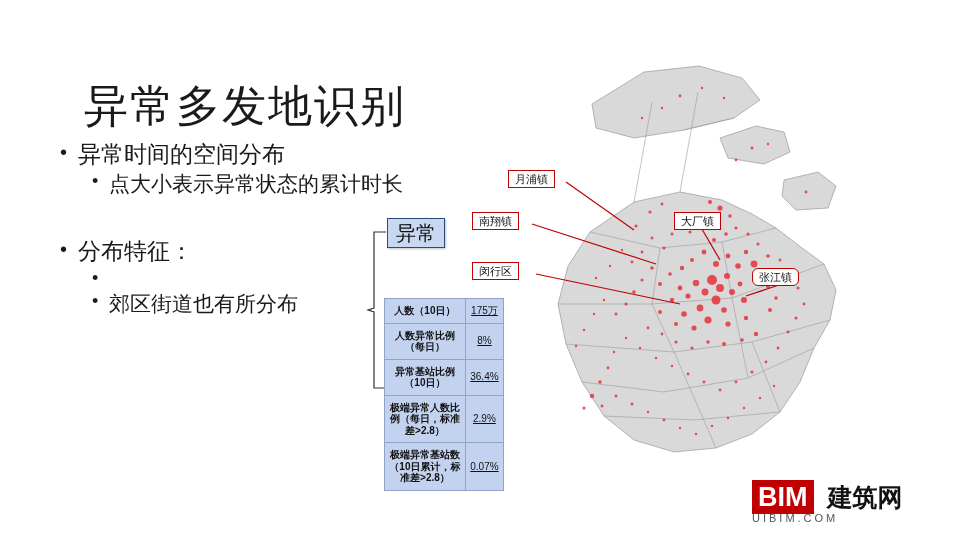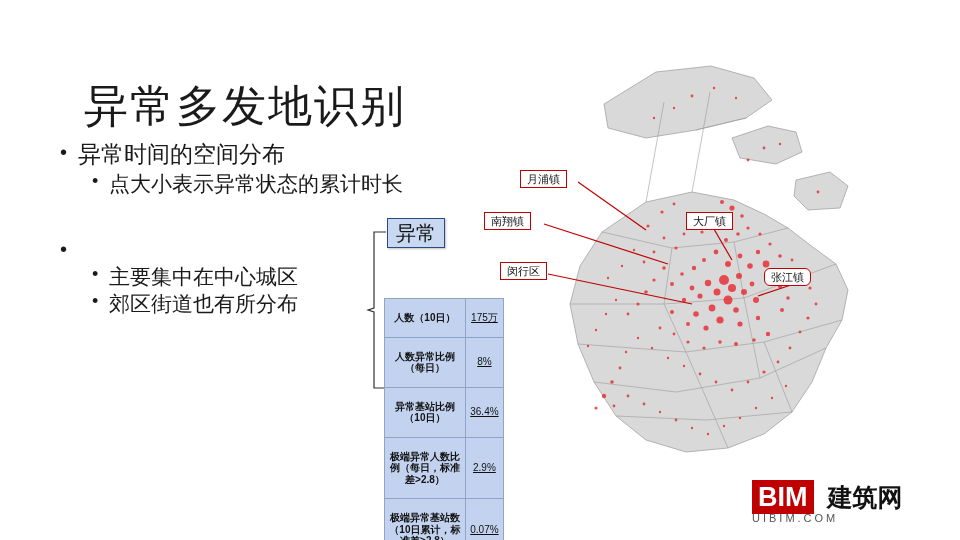--- a/index.html
+++ b/index.html
@@ -101,37 +101,37 @@
     left: 384px;
     top: 298px;
     width: 120px;
     border-collapse: collapse;
     font-size: 10px;
     color: #111;
     background: #c3d3ef;
   }
   .stats td {
     border: 1px solid #8ea4c8;
-    padding: 13px 2px;
+    padding: 6px 2px;
     text-align: center;
     line-height: 1.15;
     background: #c3d3ef;
   }
   .stats td.k {
     width: 84px;
     font-weight: bold;
   }
   .stats td.v {
     width: 34px;
     text-decoration: underline;
   }
   
   .map-wrap {
     position: absolute;
-    left: 496px;
+    left: 484px;
     top: 52px;
     width: 430px;
     height: 445px;
   }
   .map-svg {
     position: absolute;
     left: 0; top: 0;
   }
   
   .callout {
@@ -197,24 +197,24 @@
       <span class="dot">•</span>
       <span>异常时间的空间分布</span>
     </div>
     <div class="b2">
       <span class="dot">•</span>
       <span>点大小表示异常状态的累计时长</span>
     </div>
     <div class="gap"></div>
     <div class="b1">
       <span class="dot">•</span>
+      <span>分布特征：</span>
     </div>
     <div class="b2">
       <span class="dot">•</span>
-      <span>主要集中在中心城区</span>
     </div>
     <div class="b2">
       <span class="dot">•</span>
       <span>郊区街道也有所分布</span>
     </div>
   </div>
 
   <div class="anomaly-box">异常</div>
 
   <svg class="bracket" viewBox="0 0 22 160" width="22" height="160">
@@ -402,21 +402,21 @@
         <path d="M48 172 L172 212"></path>
         <path d="M215 172 L236 208"></path>
         <path d="M52 222 L196 252"></path>
         <path d="M310 228 L262 244"></path>
       </g>
     </svg>
 
     <div class="callout" style="left:24px; top:118px;">月浦镇</div>
     <div class="callout" style="left:-12px; top:160px;">南翔镇</div>
     <div class="callout" style="left:190px; top:160px;">大厂镇</div>
-    <div class="callout" style="left:-12px; top:210px;margin-left:16px;">闵行区</div>
+    <div class="callout" style="left:-12px; top:210px;">闵行区</div>
     <div class="callout" style="left:268px; top:216px;border-radius:6px;">张江镇</div>
   </div>
 
   <div class="logo">
     <div class="logo-row">
       <span class="logo-bim">BIM</span>
       <span class="logo-cn">建筑网</span>
     </div>
     <div class="logo-sub">UIBIM.COM</div>
   </div>

